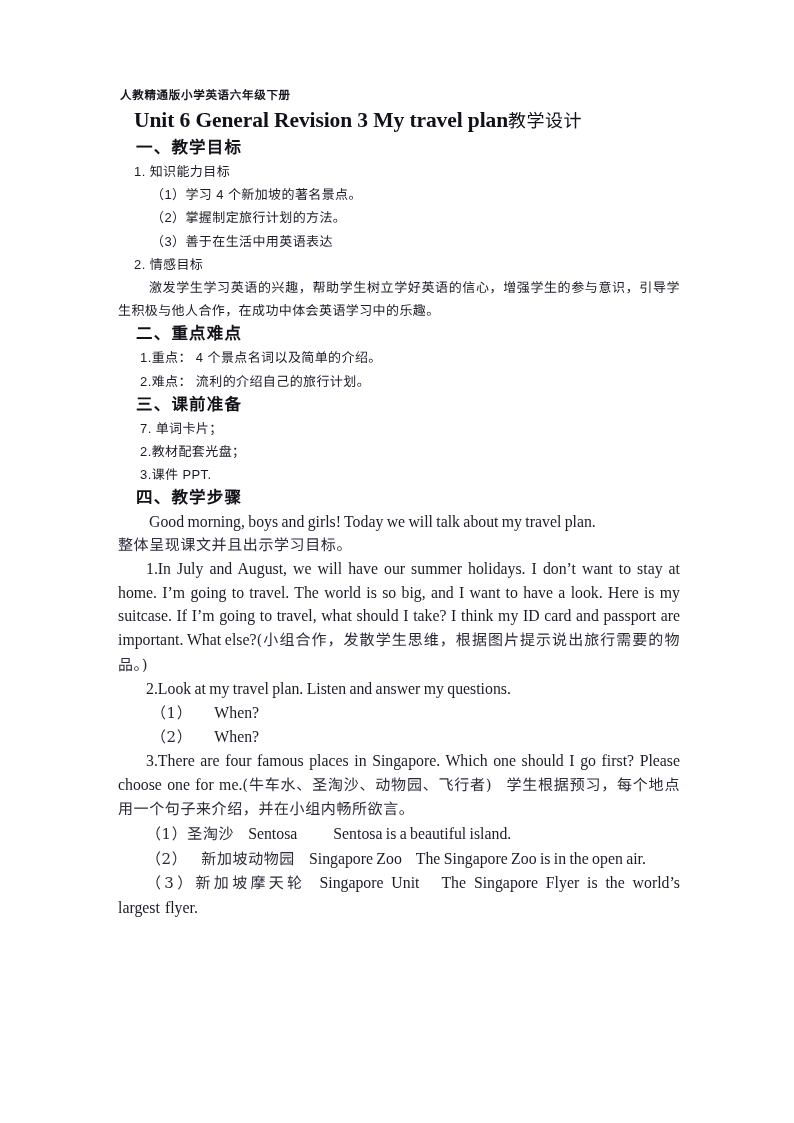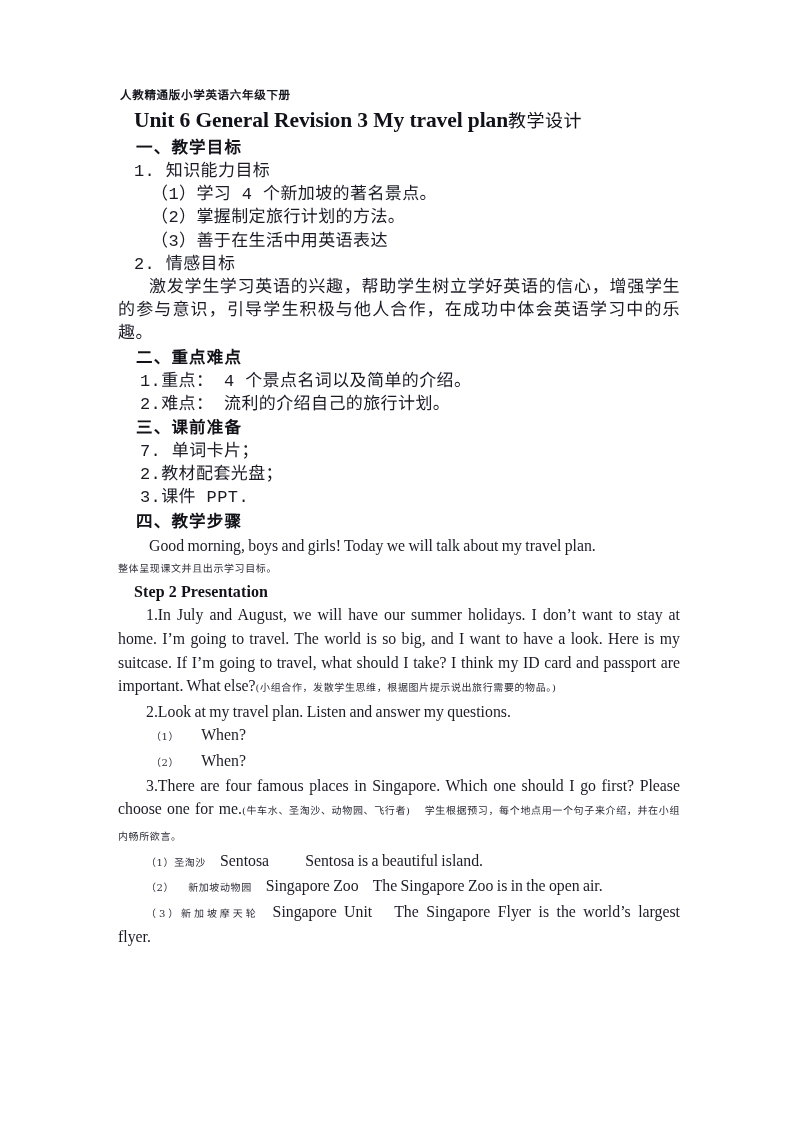--- a/index.html
+++ b/index.html
@@ -35,28 +35,28 @@
     margin: 0;
     padding: 0;
     font-size: 15.5px;
     line-height: 23.2px;
     text-align: justify;
     text-justify: inter-ideograph;
     white-space: normal;
   }
 
   .cn {
-    font-family: Liberation Mono, monospace;
-    font-size: 17px;
+    font-family: Liberation Sans, sans-serif;
+    font-size: 13px;
     letter-spacing: 0.4px;
   }
 
   .cn-song {
     font-family: "DejaVu Serif", "Liberation Serif", serif;
-    font-size: 10px;
+    font-size: 15px;
     letter-spacing: 0.6px;
     color: #2b2b38;
   }
 
   
   .kicker {
     font-family: "DejaVu Sans", "Liberation Sans", sans-serif;
     font-size: 11.5px;
     font-weight: 700;
     line-height: 18px;
@@ -168,21 +168,20 @@
     <p class="sec-head">三、课前准备</p>
     <p class="line cn ind-2">7.  单词卡片；</p>
     <p class="line cn ind-2">2.教材配套光盘；</p>
     <p class="line cn ind-2">3.课件 PPT.</p>
 
     <p class="sec-head">四、教学步骤</p>
 
     <p class="flow para"><span class="en">Good morning, boys and girls! Today we will talk about my travel plan.</span></p>
     <p class="line cn-song ind-0">整体呈现课文并且出示学习目标。</p>
 
-    <p class="step-head ind-1">Step 2 Presentation</p>
 
     <p class="flow para-tight"><span class="en">1.In July and August, we will have our summer holidays. I don’t want to stay at home. I’m going to travel. The world is so big, and I want to have a look. Here is my suitcase. If I’m going to travel, what should I take? I think my ID card and passport are important. What else?</span><span class="cn-song">(小组合作，发散学生思维，根据图片提示说出旅行需要的物品。)</span></p>
 
     <p class="flow para-tight"><span class="en">2.Look at my travel plan. Listen and answer my questions.</span></p>
 
     <p class="line ind-3 nowrapline"><span class="cn-song">（1）</span><span class="sp-3"></span><span class="en">When?</span></p>
 
     <p class="line ind-3 nowrapline"><span class="cn-song">（2）</span><span class="sp-3"></span><span class="en">When?</span></p>
 
 

